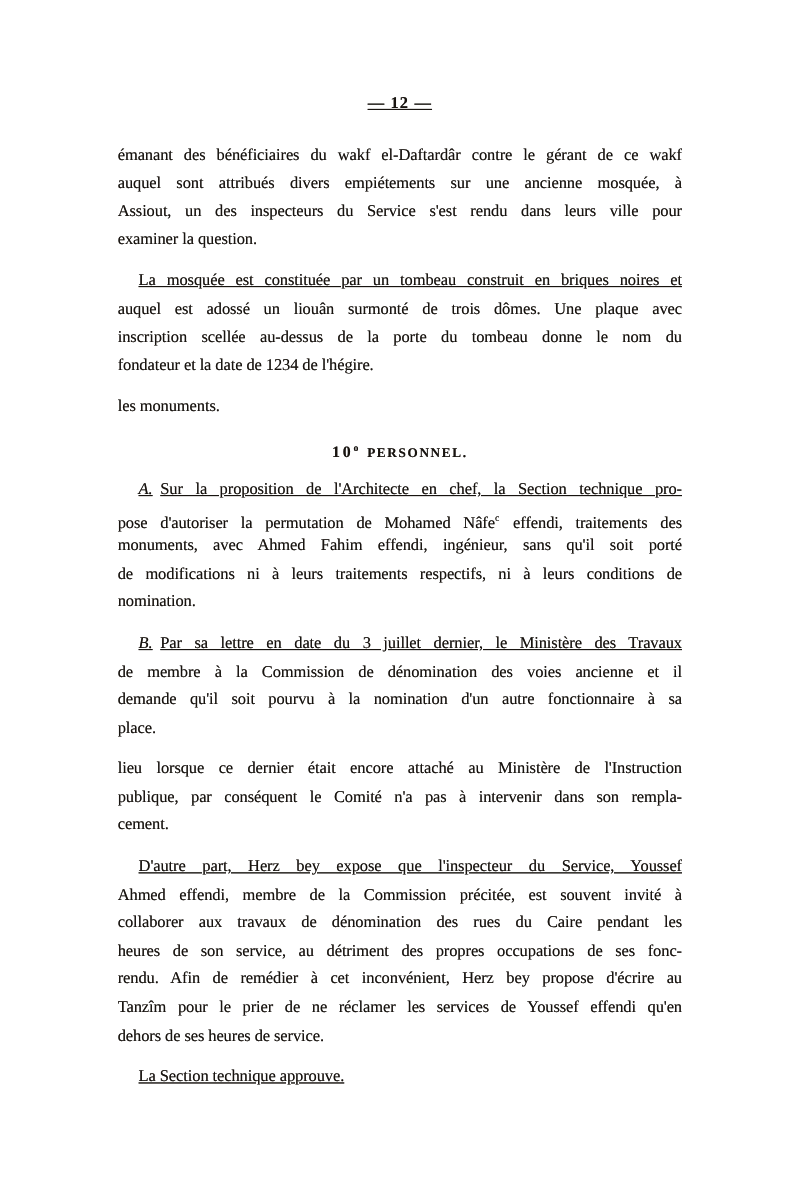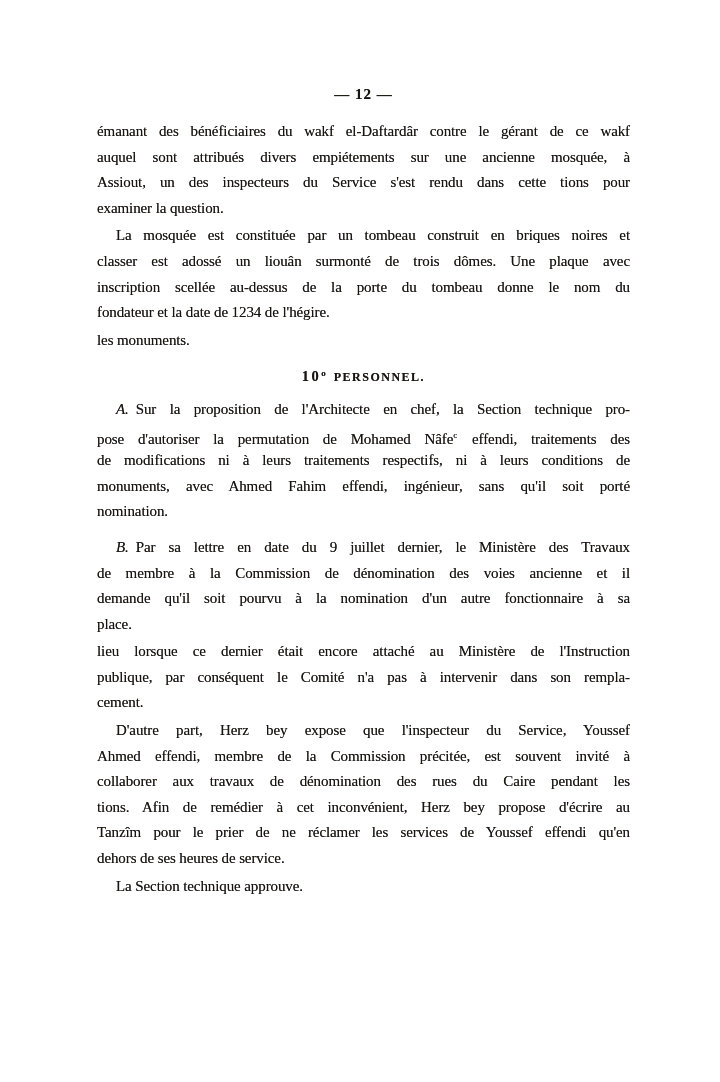--- a/index.html
+++ b/index.html
@@ -19,42 +19,43 @@
   }
   .page-header {
     position: absolute;
     top: 86px;
     left: 95px;
     width: 537px;
     text-align: center;
     font-size: 15px;
     font-weight: bold;
     letter-spacing: 1px;
+    text-decoration: underline;
   }
   .body-text {
     position: absolute;
     top: 117px;
     left: 95px;
     width: 537px;
     font-size: 15px;
     line-height: 25.6px;
     letter-spacing: -0.1px;
   }
-  .para { margin: 2px; }
+  .para { margin: 12px; }
   .para.gap-above { margin-top: 10px; }
   .line {
     height: 25.6px;
     overflow: hidden;
     text-align: justify;
     text-align-last: justify;
   }
   .line.last {
     text-align-last: left;
   }
-  .line.indent { text-indent: 19px; }
+  .line.indent { text-indent: 19px; text-decoration: underline; }
   .lead {
     font-style: italic;
     margin-right: 7px;
   }
   .ayn {
     font-size: 9px;
     vertical-align: 6px;
     margin-right: 1px;
   }
   .section-heading {
@@ -85,65 +86,66 @@
 
 <div class="page">
 
   <div class="page-header">— 12 —</div>
 
   <div class="body-text">
 
     <div class="para">
       <div class="line">émanant des bénéficiaires du wakf el-Daftardâr contre le gérant de ce wakf</div>
       <div class="line">auquel sont attribués divers empiétements sur une ancienne mosquée, à</div>
-      <div class="line">Assiout, un des inspecteurs du Service s'est rendu dans cette tions pour</div>
+      <div class="line">Assiout, un des inspecteurs du Service s'est rendu dans leurs ville pour</div>
       <div class="line last">examiner la question.</div>
     </div>
 
     <div class="para">
       <div class="line indent">La mosquée est constituée par un tombeau construit en briques noires et</div>
-      <div class="line">classer est adossé un liouân surmonté de trois dômes. Une plaque avec</div>
+      <div class="line">auquel est adossé un liouân surmonté de trois dômes. Une plaque avec</div>
       <div class="line">inscription scellée au-dessus de la porte du tombeau donne le nom du</div>
       <div class="line last">fondateur et la date de 1234 de l'hégire.</div>
     </div>
 
     <div class="para">
       <div class="line last">les monuments.</div>
     </div>
 
     <div class="section-heading">
       <span class="sh-num">10</span><span class="sh-sup">o</span><span class="sh-title">PERSONNEL.</span>
     </div>
 
     <div class="para">
       <div class="line indent"><span class="lead">A.</span><span>Sur la proposition de l'Architecte en chef, la Section technique pro-</span></div>
       <div class="line"><span>pose d'autoriser la permutation de Mohamed Nâfe</span><sup class="ayn">c</sup> <span>effendi, traitements des</span></div>
+      <div class="line">monuments, avec Ahmed Fahim effendi, ingénieur, sans qu'il soit porté</div>
       <div class="line">de modifications ni à leurs traitements respectifs, ni à leurs conditions de</div>
-      <div class="line">monuments, avec Ahmed Fahim effendi, ingénieur, sans qu'il soit porté</div>
       <div class="line last">nomination.</div>
     </div>
 
     <div class="para gap-above">
-      <div class="line indent"><span class="lead">B.</span><span>Par sa lettre en date du 9 juillet dernier, le Ministère des Travaux</span></div>
+      <div class="line indent"><span class="lead">B.</span><span>Par sa lettre en date du 3 juillet dernier, le Ministère des Travaux</span></div>
       <div class="line">de membre à la Commission de dénomination des voies ancienne et il</div>
       <div class="line">demande qu'il soit pourvu à la nomination d'un autre fonctionnaire à sa</div>
       <div class="line last">place.</div>
     </div>
 
     <div class="para">
       <div class="line">lieu lorsque ce dernier était encore attaché au Ministère de l'Instruction</div>
       <div class="line">publique, par conséquent le Comité n'a pas à intervenir dans son rempla-</div>
       <div class="line last">cement.</div>
     </div>
 
     <div class="para">
       <div class="line indent">D'autre part, Herz bey expose que l'inspecteur du Service, Youssef</div>
       <div class="line">Ahmed effendi, membre de la Commission précitée, est souvent invité à</div>
       <div class="line">collaborer aux travaux de dénomination des rues du Caire pendant les</div>
-      <div class="line">tions. Afin de remédier à cet inconvénient, Herz bey propose d'écrire au</div>
+      <div class="line">heures de son service, au détriment des propres occupations de ses fonc-</div>
+      <div class="line">rendu. Afin de remédier à cet inconvénient, Herz bey propose d'écrire au</div>
       <div class="line">Tanzîm pour le prier de ne réclamer les services de Youssef effendi qu'en</div>
       <div class="line last">dehors de ses heures de service.</div>
     </div>
 
     <div class="para">
       <div class="line last indent">La Section technique approuve.</div>
     </div>
 
   </div>
 </div>

